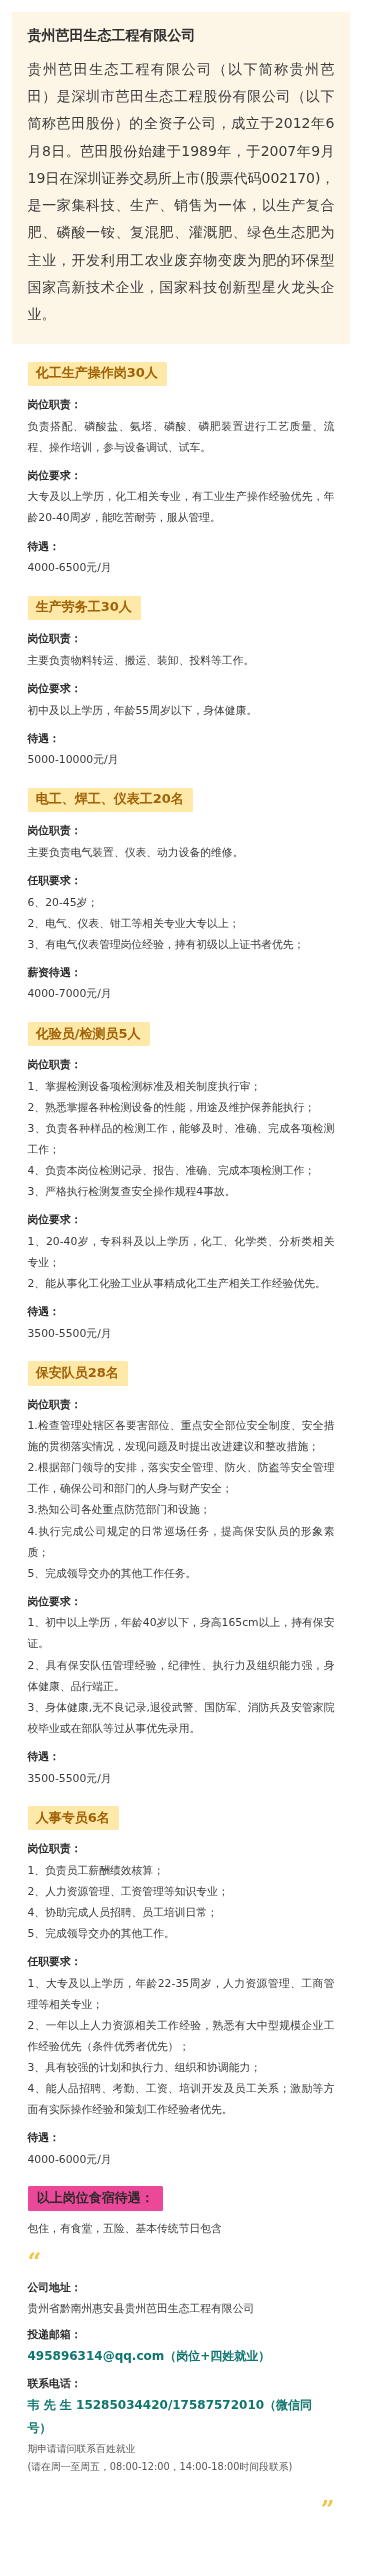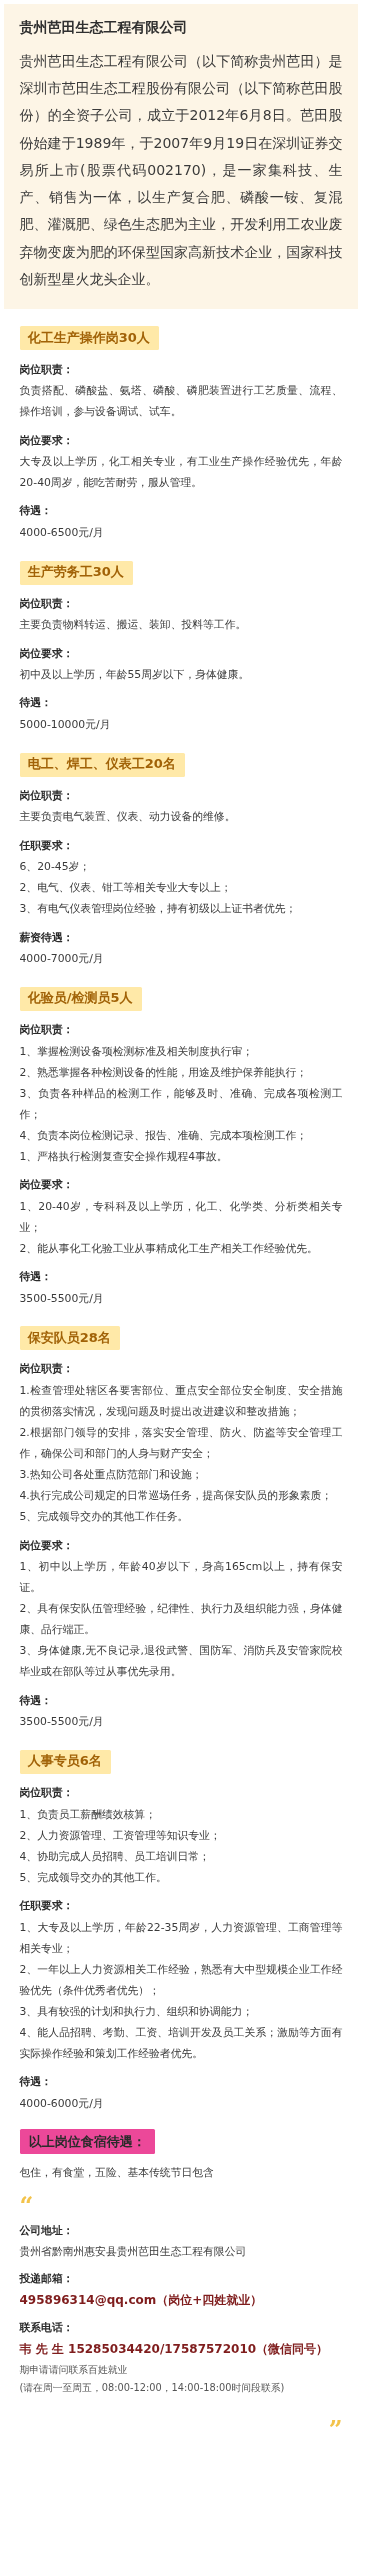--- a/index.html
+++ b/index.html
@@ -7,21 +7,21 @@
     margin: 0; padding: 0;
     background: #ffffff;
     font-family: "DejaVu Sans", "Liberation Sans", sans-serif;
   }
   body {
     width: 371px;
   }
   .page {
     width: 362px;
     background: #ffffff;
-    padding: 4px;
+    padding: 12px;
   }
 
   
   .intro {
     background: #fdf5e6;
     padding: 13.4px 15.5px 15.5px 15.5px;
   }
   .intro-title {
     font-size: 14px;
     font-weight: bold;
@@ -119,21 +119,21 @@
     color: #3a3a3a;
     line-height: 1.95;
   }
   .footer .strong {
     font-weight: bold;
     color: #2b2b2b;
   }
   .footer .big {
     font-size: 12px;
     font-weight: bold;
-    color: #7f1d1d;
+    color: #0f766e;
     line-height: 1.9;
   }
   .footer .note {
     font-size: 9.8px;
     color: #555;
     line-height: 1.85;
   }
   .divider-space { height: 5.2px; }
 </style>
 </head>
@@ -207,21 +207,21 @@
     <div>
       <div class="section-head">
         <span class="section-head-inner">化验员/检测员5人</span>
       </div>
       <div class="block">
         <div class="block-title">岗位职责：</div>
         <div class="line">1、掌握检测设备项检测标准及相关制度执行审；</div>
         <div class="line">2、熟悉掌握各种检测设备的性能，用途及维护保养能执行；</div>
         <div class="line">3、负责各种样品的检测工作，能够及时、准确、完成各项检测工作；</div>
         <div class="line">4、负责本岗位检测记录、报告、准确、完成本项检测工作；</div>
-        <div class="line">1、严格执行检测复查安全操作规程4事故。</div>
+        <div class="line">3、严格执行检测复查安全操作规程4事故。</div>
       </div>
       <div class="block">
         <div class="block-title">岗位要求：</div>
         <div class="line">1、20-40岁，专科科及以上学历，化工、化学类、分析类相关专业；</div>
         <div class="line">2、能从事化工化验工业从事精成化工生产相关工作经验优先。</div>
       </div>
       <div class="block">
         <div class="block-title">待遇：</div>
         <div class="salary">3500-5500元/月</div>
       </div>

